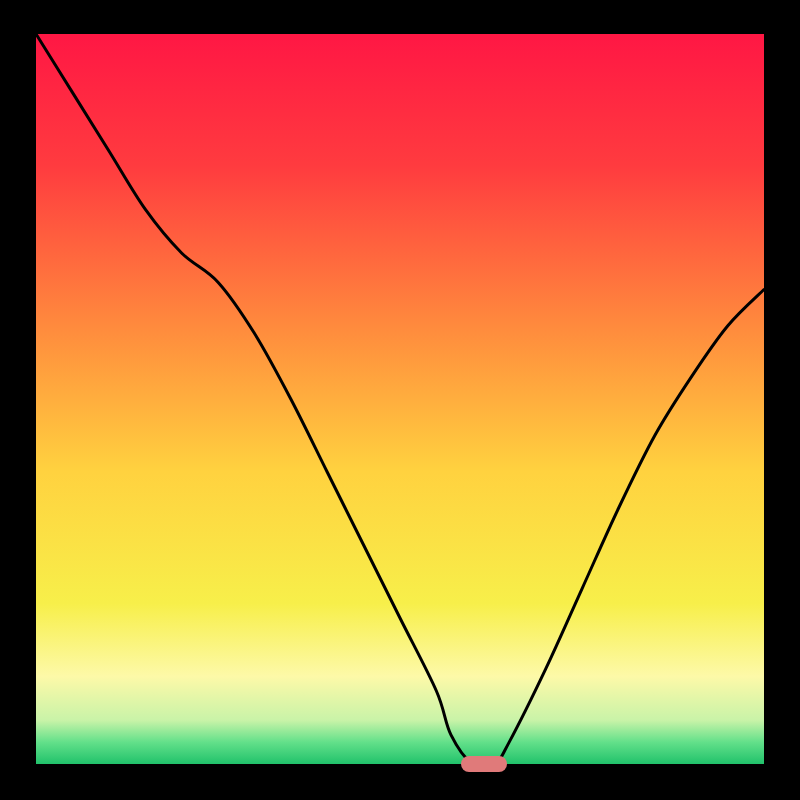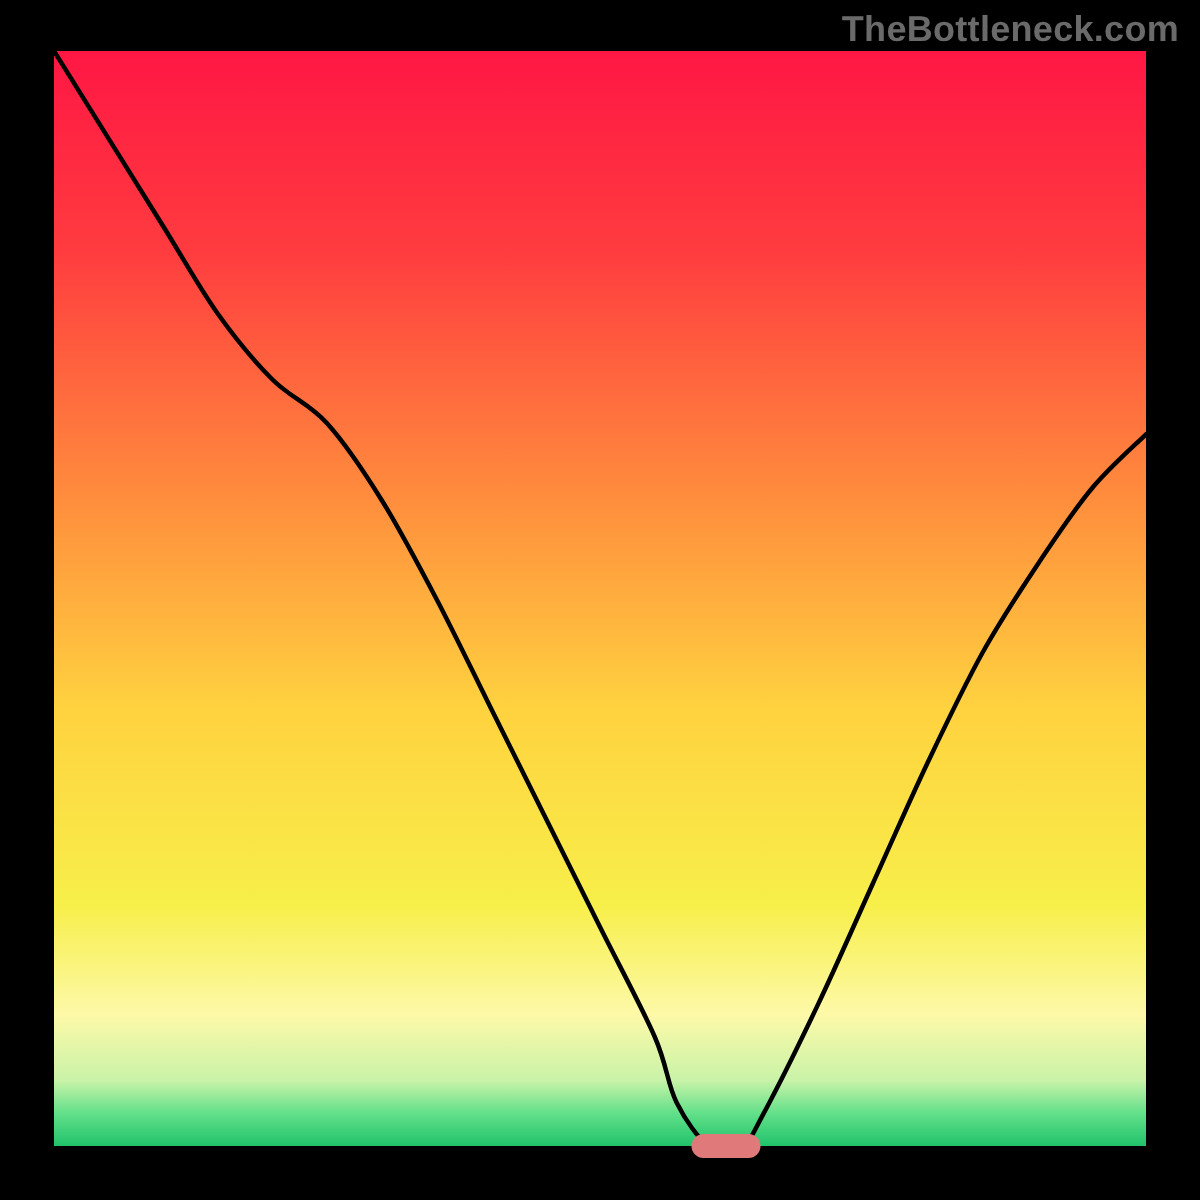--- a/index.html
+++ b/index.html
@@ -46,21 +46,20 @@
     border-radius: 8px;
     background: #e07a7a;
     transform: translate(-50%, -50%);
   }
 </style>
 </head>
 <body>
 
 <div class="frame">
 
-  <div class="attribution">TheBottleneck.com</div>
 
   <div class="plot-area">
     <svg id="chart-svg" viewBox="0 0 728 730" preserveAspectRatio="none">
       <defs>
         <linearGradient id="bg-grad" x1="0" y1="0" x2="0" y2="1">
             <stop offset="0%" stop-color="#ff1744"></stop>
             <stop offset="18%" stop-color="#ff3b3f"></stop>
             <stop offset="40%" stop-color="#ff8a3d"></stop>
             <stop offset="60%" stop-color="#ffd23f"></stop>
             <stop offset="78%" stop-color="#f7ef4a"></stop>

